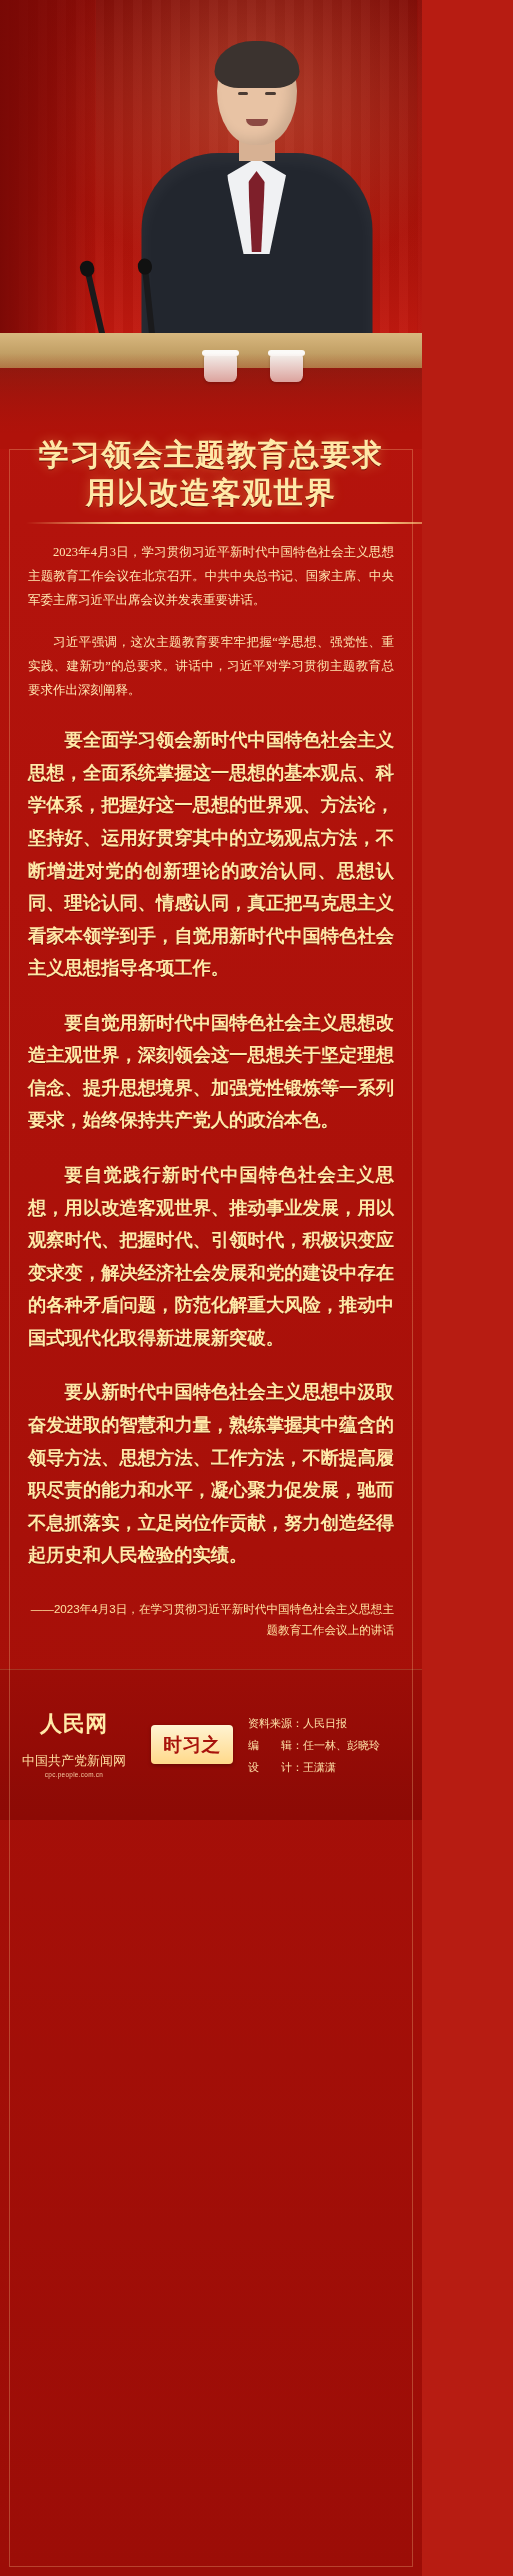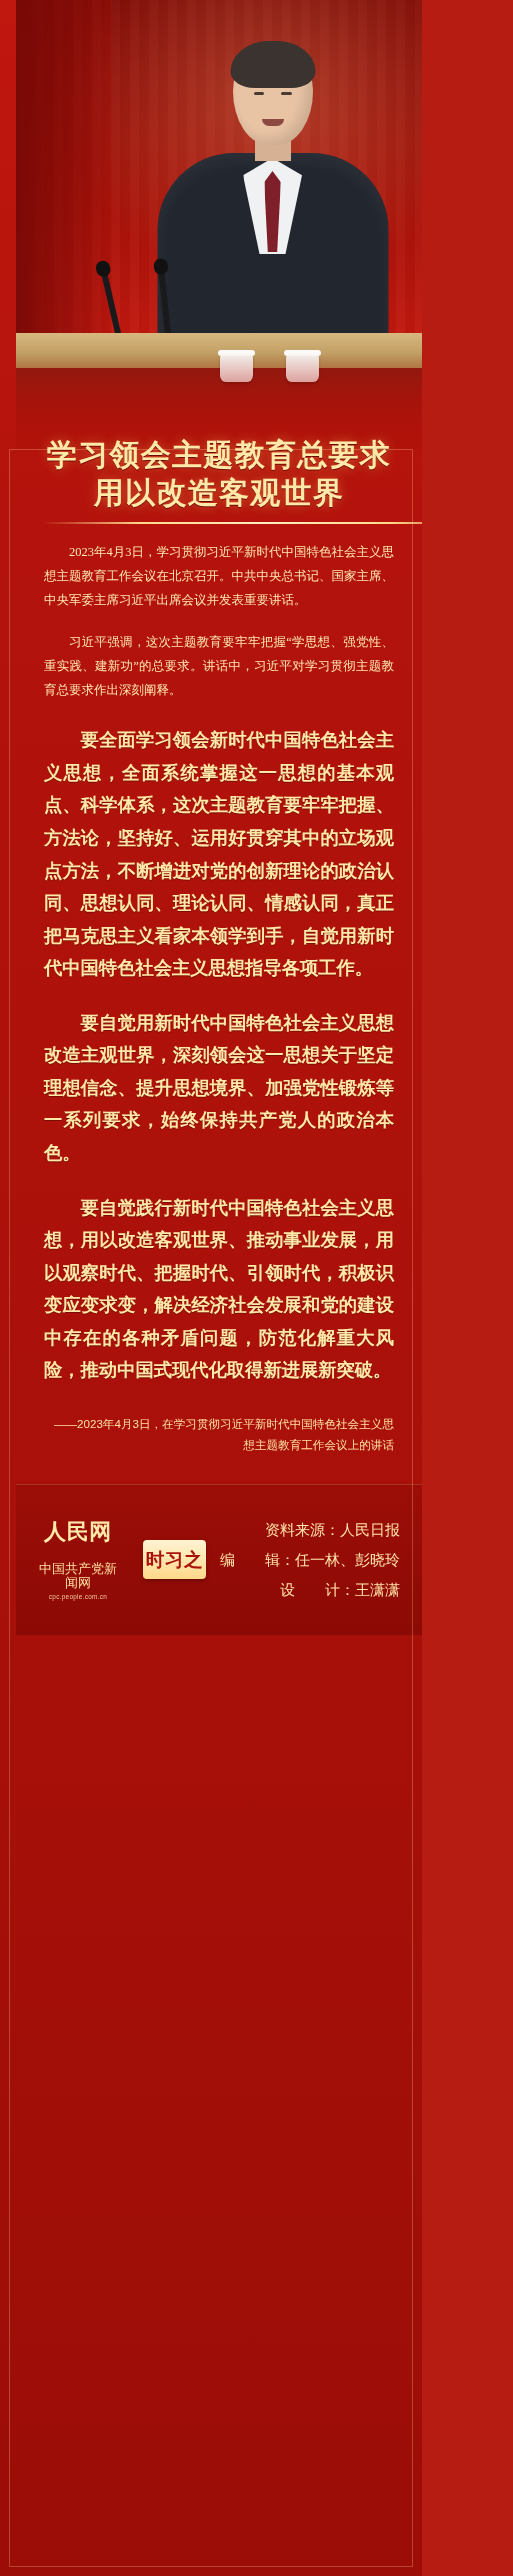--- a/index.html
+++ b/index.html
@@ -11,21 +11,20 @@
     width: 513px;
     font-family: "Liberation Sans", "DejaVu Sans", sans-serif;
   }
   .poster {
     position: relative;
     width: 422px;
     height: 2576px;
     background: linear-gradient(180deg, #c0170f 0%, #b3130c 20%, #a81009 60%, #9c0d07 100%);
     overflow: hidden;
     box-sizing: border-box;
-    padding-left: 16px;
   }
 
   
   .photo-area {
     position: relative;
     width: 513px;
     height: 449px;
     background: linear-gradient(180deg, #7d0b06 0%, #a51108 45%, #c41a10 78%, #b1130b 100%);
     overflow: hidden;
   }
@@ -314,23 +313,22 @@
     font-weight: bold;
     letter-spacing: 0.6px;
     box-shadow: 0 1.3px 3.9px rgba(0,0,0,0.25);
     margin-left: 16px;
   }
   .footer-right {
     flex: 1;
     padding-left: 14px;
     color: #ffe2a8;
     font-family: "Liberation Serif", "DejaVu Serif", serif;
-    font-size: 15px;
+    font-size: 11px;
     line-height: 2.0;
-    text-align: right;
   }
   .credit-row { white-space: nowrap; }
 
   .frame-border {
     position: absolute;
     left: 9px; right: 9px; top: 449px; bottom: 9px;
     border: 0.6px solid rgba(255,214,150,0.28);
     pointer-events: none;
   }
 </style>
@@ -375,23 +373,24 @@
 
   <div class="title-block">
     <div class="title-line">学习领会主题教育总要求</div>
     <div class="title-line">用以改造客观世界</div>
     <div class="title-underline"></div>
   </div>
 
   <div class="lead">2023年4月3日，学习贯彻习近平新时代中国特色社会主义思想主题教育工作会议在北京召开。中共中央总书记、国家主席、中央军委主席习近平出席会议并发表重要讲话。</div>
   <div class="lead second">习近平强调，这次主题教育要牢牢把握“学思想、强党性、重实践、建新功”的总要求。讲话中，习近平对学习贯彻主题教育总要求作出深刻阐释。</div>
 
-  <div class="quote">要全面学习领会新时代中国特色社会主义思想，全面系统掌握这一思想的基本观点、科学体系，这次主题教育要牢牢把握、方法论，坚持好、运用好贯穿其中的立场观点方法，不断增进对党的创新理论的政治认同、思想认同、理论认同、情感认同，真正把马克思主义看家本领学到手，自觉用新时代中国特色社会主义思想指导各项工作。</div>
+  <div class="quote">要全面学习领会新时代中国特色社会主义思想，全面系统掌握这一思想的基本观点、科学体系，把握好这一思想的世界观、方法论，坚持好、运用好贯穿其中的立场观点方法，不断增进对党的创新理论的政治认同、思想认同、理论认同、情感认同，真正把马克思主义看家本领学到手，自觉用新时代中国特色社会主义思想指导各项工作。</div>
   <div class="quote">要自觉用新时代中国特色社会主义思想改造主观世界，深刻领会这一思想关于坚定理想信念、提升思想境界、加强党性锻炼等一系列要求，始终保持共产党人的政治本色。</div>
   <div class="quote">要自觉践行新时代中国特色社会主义思想，用以改造客观世界、推动事业发展，用以观察时代、把握时代、引领时代，积极识变应变求变，解决经济社会发展和党的建设中存在的各种矛盾问题，防范化解重大风险，推动中国式现代化取得新进展新突破。</div>
+  <div class="quote">要从新时代中国特色社会主义思想中汲取奋发进取的智慧和力量，熟练掌握其中蕴含的领导方法、思想方法、工作方法，不断提高履职尽责的能力和水平，凝心聚力促发展，驰而不息抓落实，立足岗位作贡献，努力创造经得起历史和人民检验的实绩。</div>
 
   <div class="signature">——2023年4月3日，在学习贯彻习近平新时代中国特色社会主义思想主题教育工作会议上的讲话</div>
 
   <div class="footer">
     <div class="footer-left">
       <div class="pm-logo">
         <div class="pm-main">人民网</div>
         <div class="pm-sub">中国共产党新闻网</div>
         <div class="pm-url">cpc.people.com.cn</div>
       </div>

